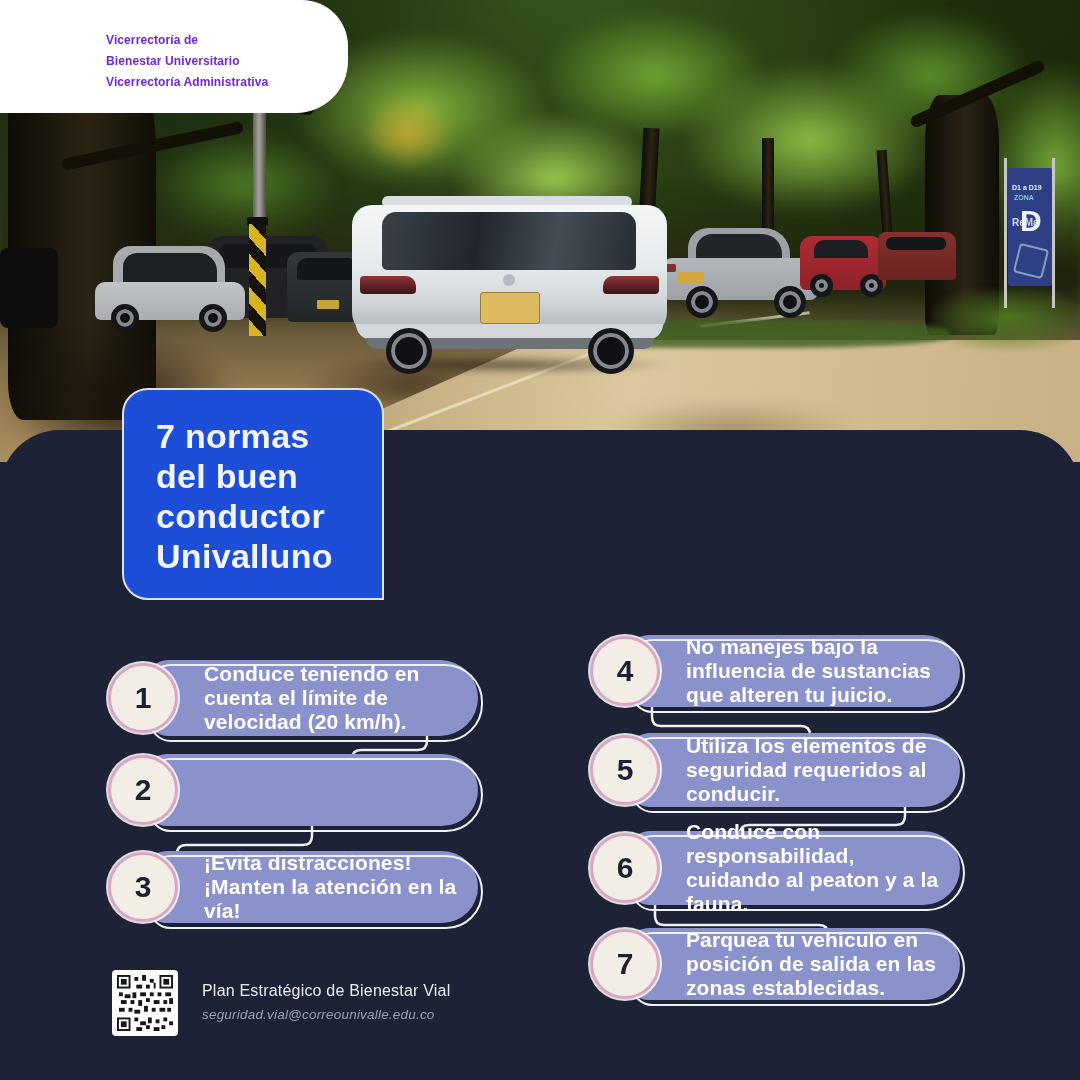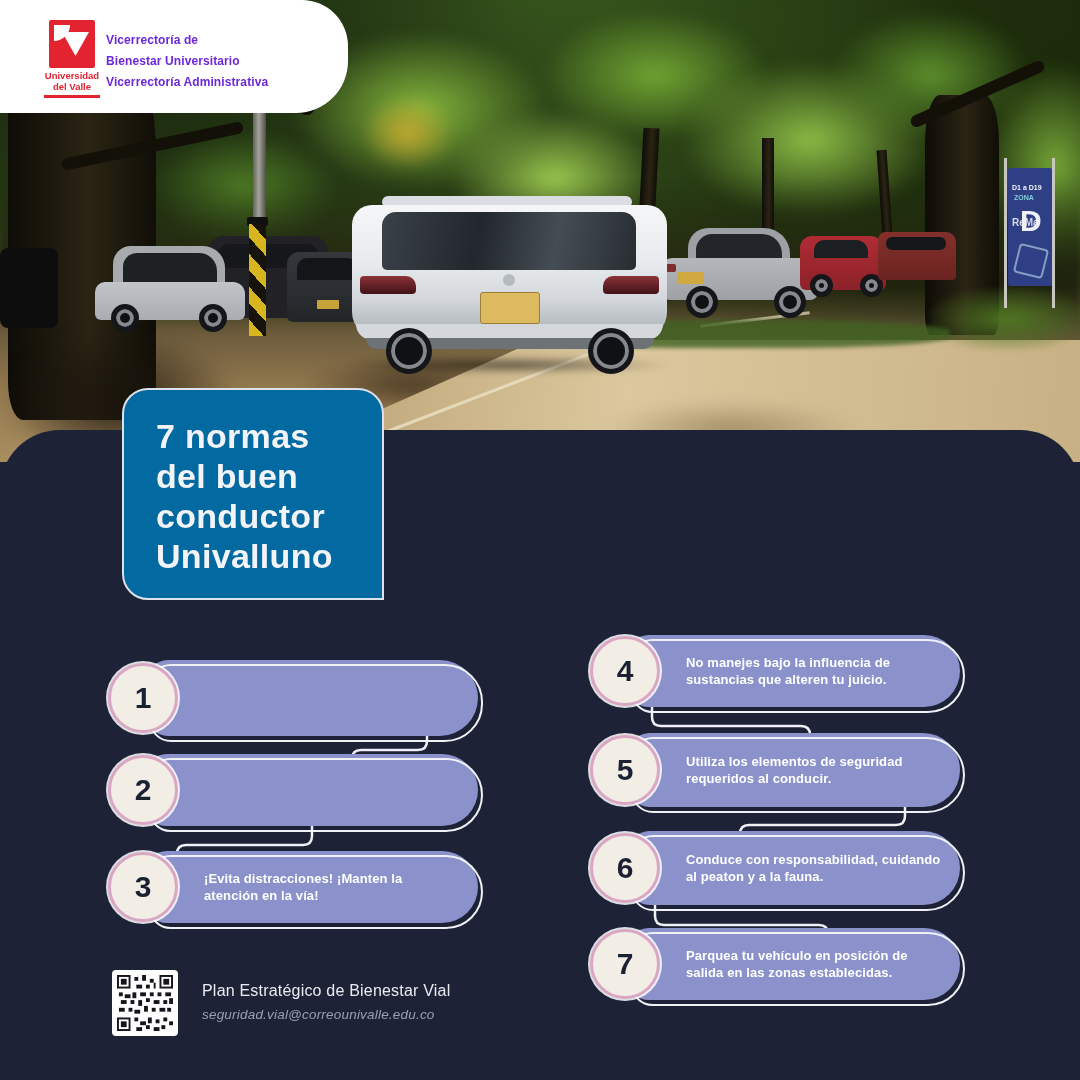--- a/index.html
+++ b/index.html
@@ -50,34 +50,34 @@
   .logo{position:absolute;left:40px;top:20px;width:64px;text-align:center;}
   .logo-box{position:relative;margin:0 auto;width:46px;height:48px;background:#e32330;border-radius:2px;}
   .logo-quarter{position:absolute;left:5px;top:5px;width:16px;height:16px;background:#fff;
     border-radius:0 0 100% 0;}
   .logo-tri{position:absolute;left:13px;top:12px;width:27px;height:24px;background:#fff;
     clip-path:polygon(0 0,100% 0,50% 100%);}
   .logo-text{margin-top:3px;color:#e32330;font-weight:bold;font-size:9.5px;line-height:10.5px;white-space:pre-line;}
   .logo-rule{margin:3px auto 0;width:56px;height:2.5px;background:#e32330;}
   .org-text{position:absolute;left:106px;top:30px;color:#6d28d9;font-weight:bold;font-size:12px;
     line-height:21px;white-space:pre-line;letter-spacing:.1px;}
-  .title-card{position:absolute;left:122px;top:388px;width:262px;height:212px;background:#0369a1;
+  .title-card{position:absolute;left:122px;top:388px;width:262px;height:212px;background:#1d4ed8;
     border:2px solid #dde1ea;border-radius:26px 26px 0 26px;box-sizing:border-box;}
   .title-card .t{position:absolute;left:32px;top:26px;color:#f3f4f7;font-weight:bold;font-size:34px;
     line-height:40px;white-space:pre-line;letter-spacing:.3px;}
   .intro{position:absolute;left:443px;top:477px;width:505px;color:#a7adc0;font-size:16.5px;
     line-height:23px;letter-spacing:.1px;}
 
   
   .connectors{position:absolute;left:0;top:0;width:1080px;height:1080px;}
   .pill{position:absolute;width:332px;background:#8b92cb;border-radius:22px 38px 38px 22px;
     display:flex;align-items:center;box-sizing:border-box;padding:8px 18px 8px 58px;z-index:2;}
   .pill::before{content:"";position:absolute;inset:-1px;border:2px solid #eff1f6;
     border-radius:inherit;transform:translate(4px,5px);z-index:-1;}
-  .pill .txt{color:#ffffff;font-weight:bold;font-size:13px;line-height:17px;letter-spacing:.1px;}
+  .pill .txt{color:#ffffff;font-weight:bold;font-size:21px;line-height:24px;letter-spacing:.1px;}
   .badge{position:absolute;left:-38px;top:50%;transform:translateY(-50%);width:64px;height:64px;
     border-radius:50%;background:#f3eee5;border:3px solid #d9a6c4;
     box-shadow:0 0 0 2px rgba(255,255,255,.85);display:flex;align-items:center;justify-content:center;z-index:3;}
   .badge span{color:#1b2133;font-weight:bold;font-size:30px;}
   .col-l{left:146px;} .col-r{left:628px;}
 
   
   .qr{position:absolute;left:112px;top:970px;width:66px;height:66px;background:#fff;border-radius:4px;
     display:flex;align-items:center;justify-content:center;}
   .footer-title{position:absolute;left:202px;top:982px;color:#e9ebf0;font-size:16px;letter-spacing:.2px;}
@@ -195,20 +195,21 @@
       <path d="M652,688 v29 q0,9 9,9 h140 q9,0 9,9 v6"></path>
       <path d="M905,790 v26 q0,9 -9,9 H749 q-9,0 -9,9 v9"></path>
       <path d="M655,888 v28 q0,9 9,9 h155 q9,0 9,9 v5"></path>
     </g>
   </svg>
 
   <div class="pill col-l" style="top:660px;height:76px;">
     <div class="badge">
         <span>1</span>
       </div>
+    <div class="txt">Conduce teniendo en cuenta el límite de velocidad (20 km/h).</div>
   </div>
   <div class="pill col-l" style="top:754px;height:72px;">
     <div class="badge">
         <span>2</span>
       </div>
   </div>
   <div class="pill col-l" style="top:851px;height:72px;">
     <div class="badge">
         <span>3</span>
       </div>
@@ -240,29 +241,20 @@
   </div>
 
   <div class="title-card">
     <div class="t" style="white-space: pre-line;">7 normas
 del buen
 conductor
 Univalluno</div>
   </div>
 
   <div class="header-card">
-    <div class="logo">
-      <div class="logo-box">
-        <div class="logo-quarter"></div>
-        <div class="logo-tri"></div>
-      </div>
-      <div class="logo-text" style="white-space: pre-line;">Universidad
-del Valle</div>
-      <div class="logo-rule"></div>
-    </div>
     <div class="org-text" style="white-space: pre-line;">Vicerrectoría de
 Bienestar Universitario
 Vicerrectoría Administrativa</div>
   </div>
 
   <div class="qr">
     <svg width="56" height="56" viewBox="0 0 29 29">
       <rect x="0" y="0" width="29" height="29" fill="#ffffff"></rect>
       <g fill="#14161c">
         <rect x="0" y="0" width="7" height="7"></rect>

